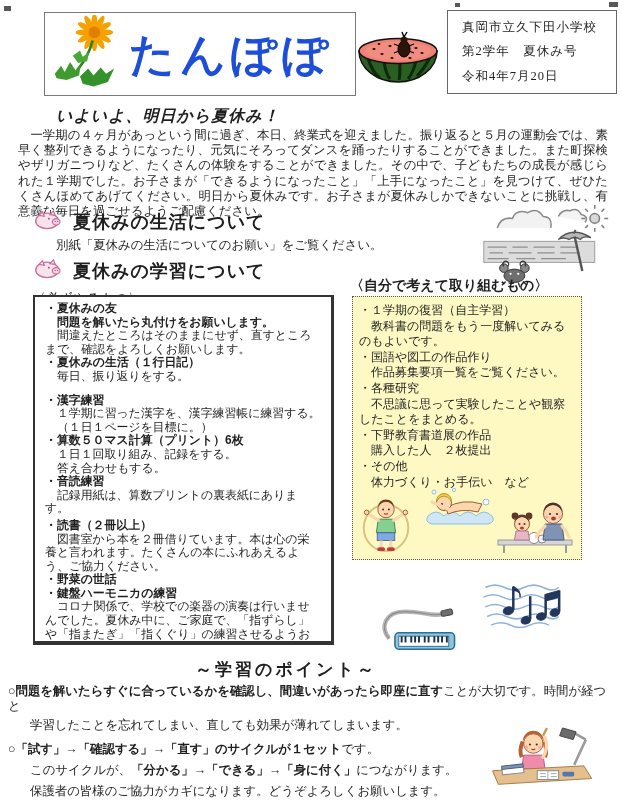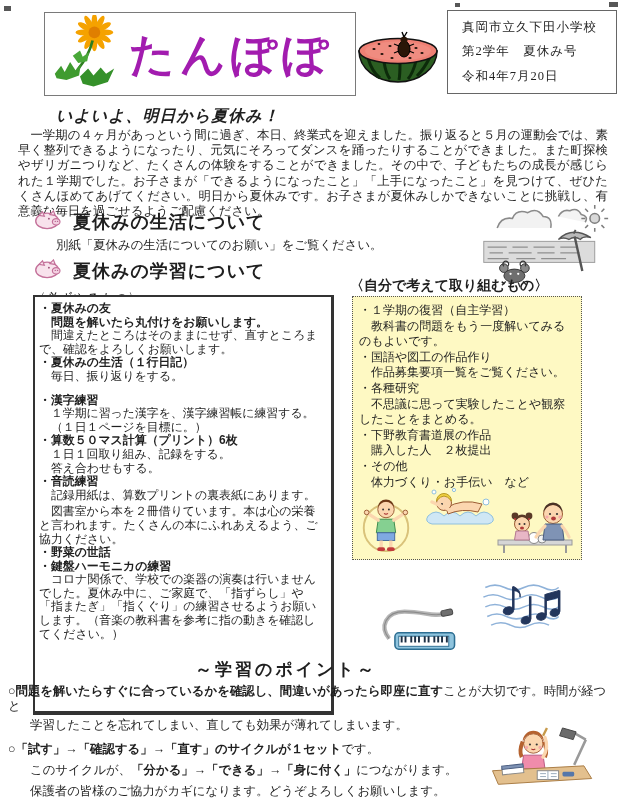--- a/index.html
+++ b/index.html
@@ -4,40 +4,40 @@
 <style>
   html,body{margin:0;padding:0;}
   body{width:624px;height:800px;position:relative;background:#ffffff;overflow:hidden;
        font-family:"Liberation Sans","DejaVu Sans",sans-serif;color:#1f1f1f;}
   .abs{position:absolute;}
   .mark{position:absolute;background:#3a3a3a;opacity:.85;}
 
   
   .mast-left{left:44px;top:12px;width:310px;height:82px;border:1px solid #7a7a7a;
              display:flex;align-items:center;background:#fff;}
-  .mast-title{font-size:45px;font-weight:bold;color:#a21caf;letter-spacing:5px;line-height:1;
+  .mast-title{font-size:45px;font-weight:bold;color:#1d4ed8;letter-spacing:5px;line-height:1;
               font-family:"DejaVu Sans","Liberation Sans",sans-serif;}
   .mast-right{left:447px;top:10px;width:170px;height:84px;border:1px solid #666;
               font-family:"Liberation Serif","DejaVu Serif",serif;font-size:12.5px;
               display:flex;flex-direction:column;justify-content:space-around;
               padding:4px 14px;box-sizing:border-box;letter-spacing:1px;}
 
   .intro-heading{left:56px;top:106px;font-size:16px;font-weight:bold;font-style:italic;letter-spacing:1px;}
   .intro-body{left:18px;top:128px;width:590px;font-size:12.4px;line-height:15.2px;text-align:justify;}
 
   .section-h{display:flex;align-items:flex-start;gap:11px;font-size:18px;font-weight:bold;letter-spacing:1px;}
   .sec1{left:34px;top:210px;}
   .sec2{left:34px;top:259px;}
   .life-note{left:56px;top:237px;font-size:12.4px;}
 
   .must-title{left:32px;top:279px;font-size:13.5px;font-weight:normal;margin-top:11px;}
   .self-title{left:350px;top:277px;font-size:14px;font-weight:bold;}
 
-  .must-box{left:33px;top:295px;width:301px;height:420px;border:2px solid #333;
-            border-right-width:3px;border-bottom-width:4px;padding:5px 4px;box-sizing:border-box;
+  .must-box{left:33px;top:295px;width:301px;height:350px;border:2px solid #333;
+            border-right-width:3px;border-bottom-width:4px;padding:5px 10px;box-sizing:border-box;
             font-size:11.9px;line-height:13.6px;overflow:hidden;background:#fff;}
   .self-box{left:352px;top:296px;width:230px;height:264px;border:1.5px dotted #555;
             padding:6px 6px;box-sizing:border-box;font-size:12px;line-height:15.6px;background:#fef9c3;}
   .bi-title{font-weight:bold;}
   .bi-note{font-weight:bold;white-space:pre-line;}
   .bi-detail{white-space:pre-line;}
   .gap-lg{margin-top:10px;}
   .gap-sm{margin-top:3px;}
 
   .points-heading{left:0;top:658px;width:572px;text-align:center;font-size:17px;font-weight:bold;letter-spacing:3px;}
@@ -201,20 +201,21 @@
   <div>
     <div class="bi-title">・算数５０マス計算（プリント）6枚</div>
     <div class="bi-detail">　１日１回取り組み、記録をする。
 　答え合わせもする。</div>
   </div>
   <div>
     <div class="bi-title">・音読練習</div>
     <div class="bi-detail">　記録用紙は、算数プリントの裏表紙にあります。</div>
   </div>
   <div class="gap-sm">
+    <div class="bi-title">・読書（２冊以上）</div>
     <div class="bi-detail">　図書室から本を２冊借りています。本は心の栄養と言われます。たくさんの本にふれあえるよう、ご協力ください。</div>
   </div>
   <div>
     <div class="bi-title">・野菜の世話</div>
   </div>
   <div>
     <div class="bi-title">・鍵盤ハーモニカの練習</div>
     <div class="bi-detail">　コロナ関係で、学校での楽器の演奏は行いませんでした。夏休み中に、ご家庭で、「指ずらし」や「指またぎ」「指くぐり」の練習させるようお願いします。（音楽の教科書を参考に指の動きを確認してください。）</div>
   </div>
 </div>

